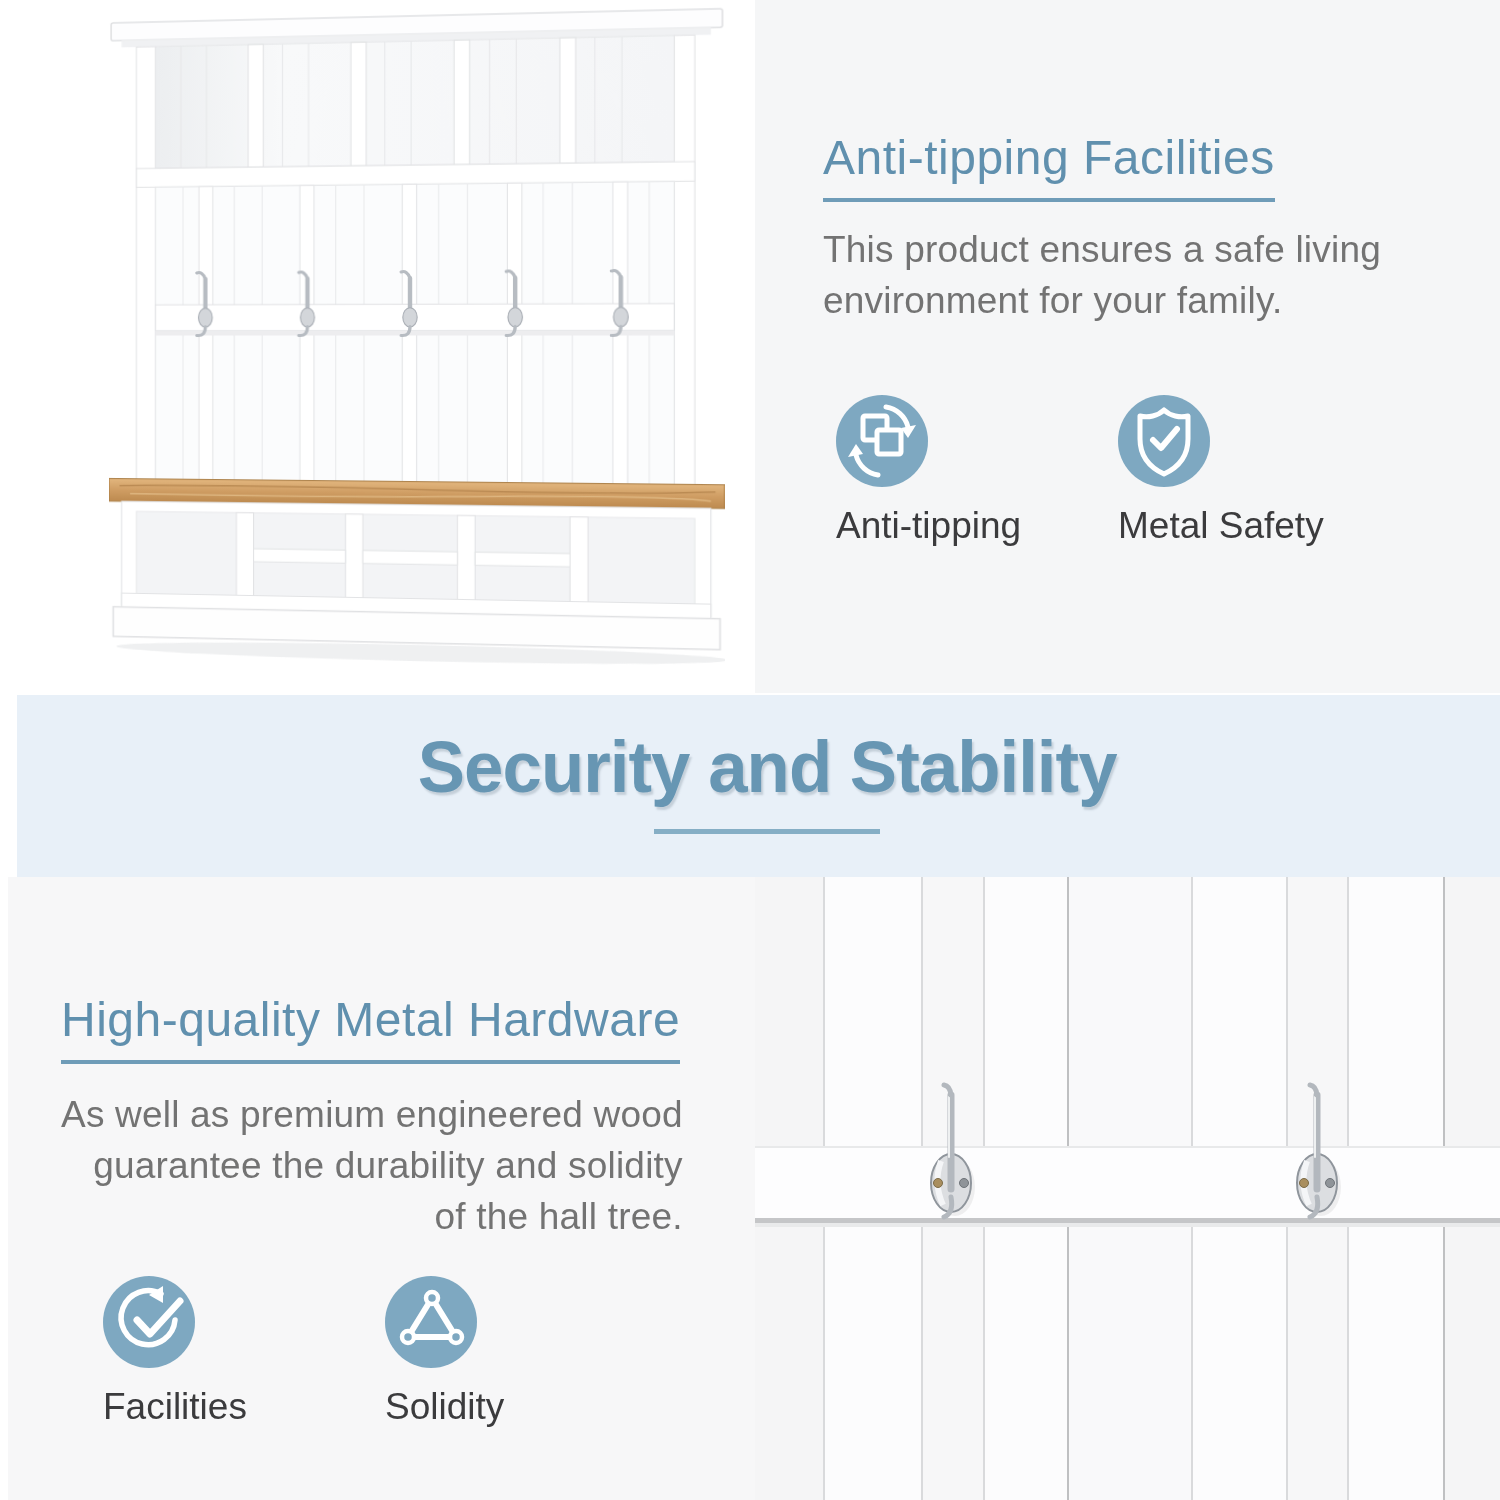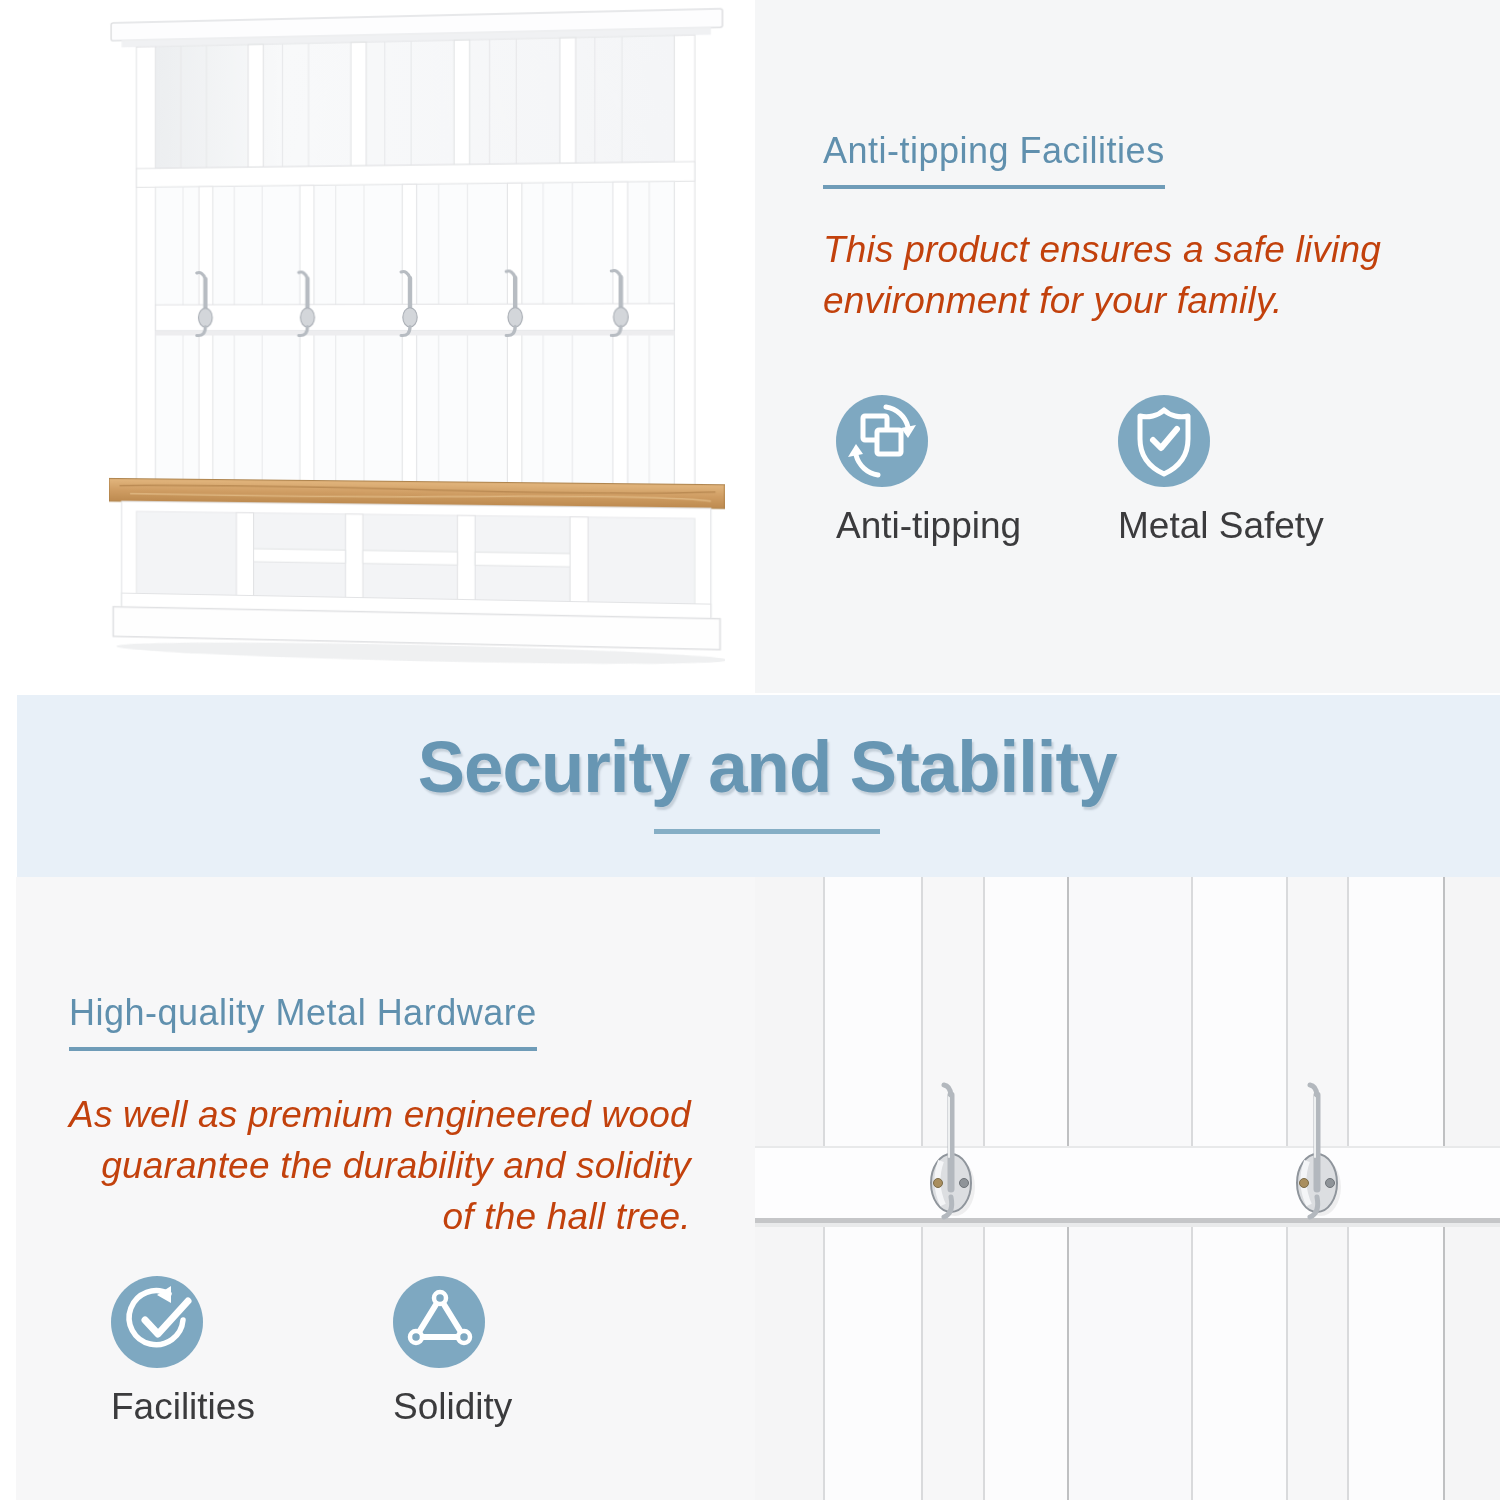--- a/index.html
+++ b/index.html
@@ -3,26 +3,26 @@
 <meta charset="utf-8">
 <style>
   html,body{margin:0;padding:0;}
   body{width:1500px;height:1500px;font-family:"Liberation Sans",sans-serif;background:#ffffff;}
   .canvas{position:relative;width:1500px;height:1500px;overflow:hidden;background:#ffffff;}
   .q{position:absolute;}
   
   .q-tl{left:0;top:0;width:755px;height:693px;background:#ffffff;}
   .q-tr{left:755px;top:0;width:745px;height:693px;background:#f5f6f7;}
   .band{left:17px;top:695px;width:1500px;height:212px;background:#e8f0f8;text-align:center;}
-  .q-bl{left:16px;top:877px;width:753px;height:623px;background:#f7f7f8;}
+  .q-bl{left:8px;top:877px;width:753px;height:623px;background:#f7f7f8;}
   .q-br{left:755px;top:877px;width:745px;height:623px;background:#fcfcfd;}
   
-  .feat-heading{position:absolute;display:inline-block;font-size:36px;color:#6090ae;
+  .feat-heading{position:absolute;display:inline-block;font-size:48px;color:#6090ae;
     border-bottom:4px solid #6f9cb8;padding-bottom:13px;letter-spacing:0.5px;white-space:nowrap;}
-  .feat-body{position:absolute;font-size:37px;line-height:51px;color:#c2410c;letter-spacing:0.2px;font-style:italic;}
+  .feat-body{position:absolute;font-size:37px;line-height:51px;color:#737373;letter-spacing:0.2px;}
   
   .feature{position:absolute;width:220px;text-align:left;}
   .icon-circle{width:92px;height:92px;margin:0 auto;}
   .feat-label{margin-top:14px;font-size:37px;color:#3b3b3d;white-space:nowrap;}
   
   .band-title{display:inline-block;padding-top:32px;font-size:73px;line-height:80px;font-weight:bold;
     color:#6796b3;letter-spacing:-1px;transform:scaleX(0.97);
     text-shadow:2px 3px 2px rgba(90,110,128,0.25);white-space:nowrap;}
   .band-underline{width:226px;height:5px;margin:22px auto 0;background:#85aec5;}
   .product-svg{position:absolute;left:100px;top:14px;width:620px;height:650px;

